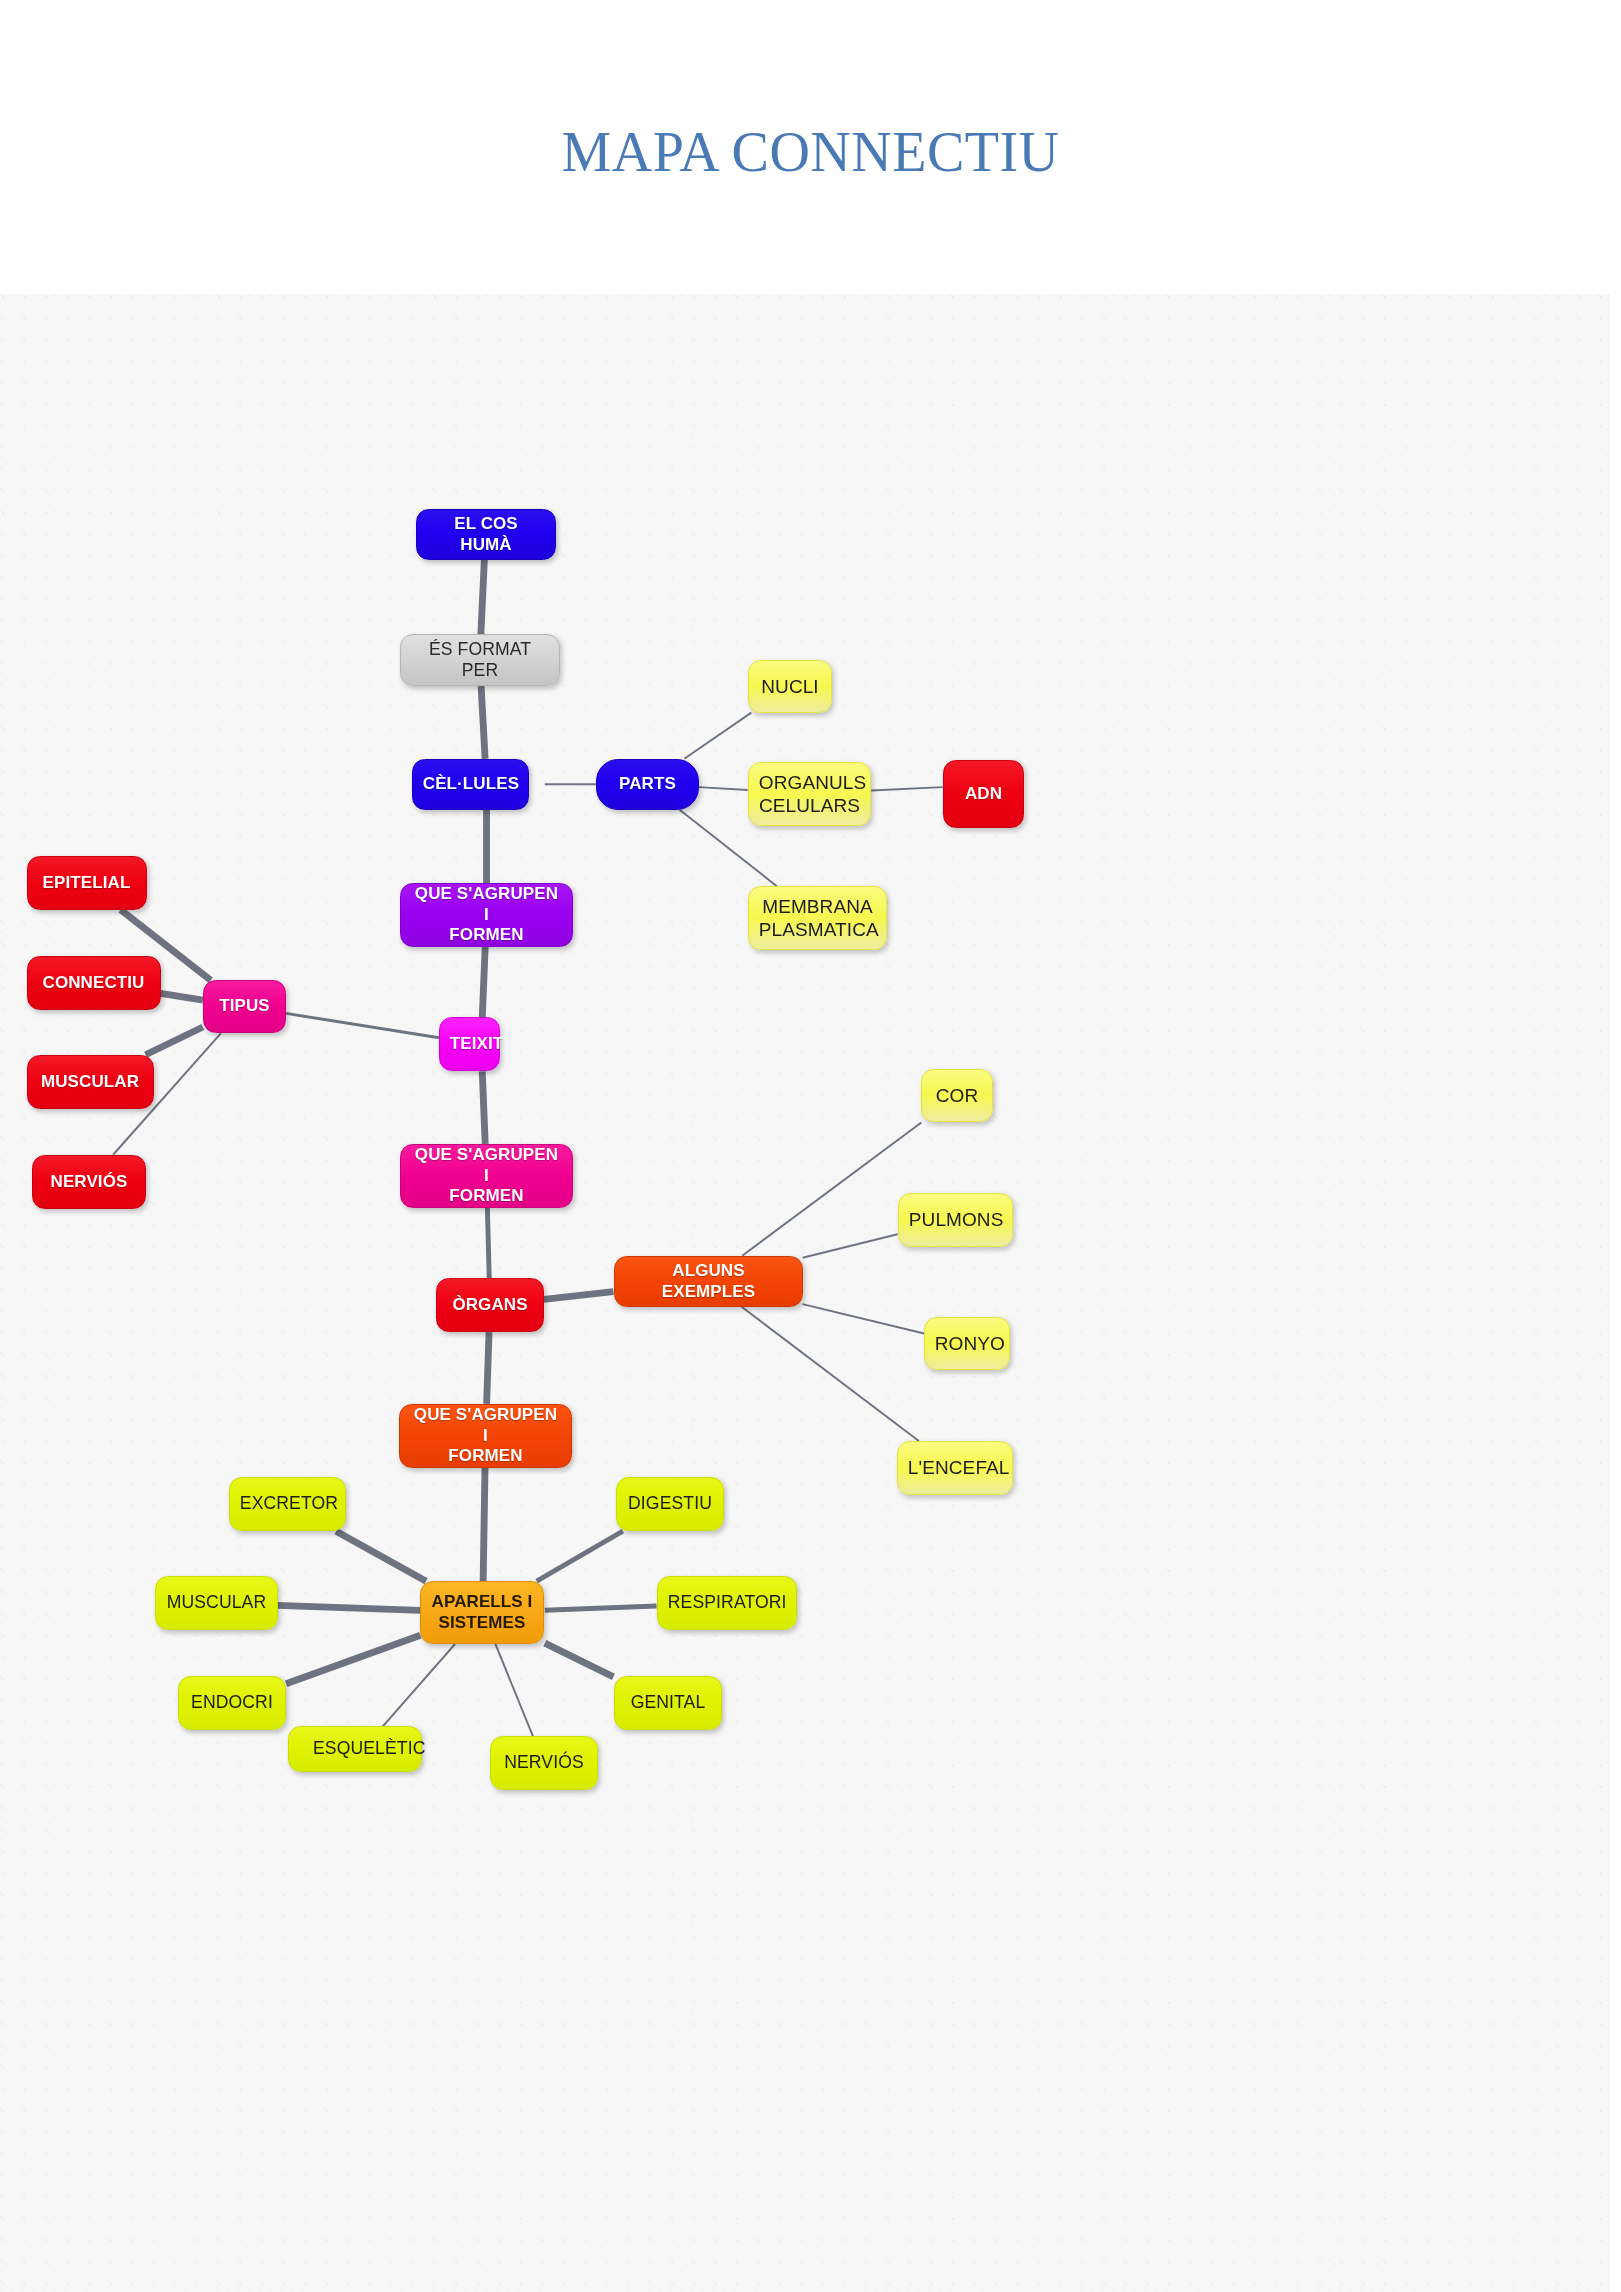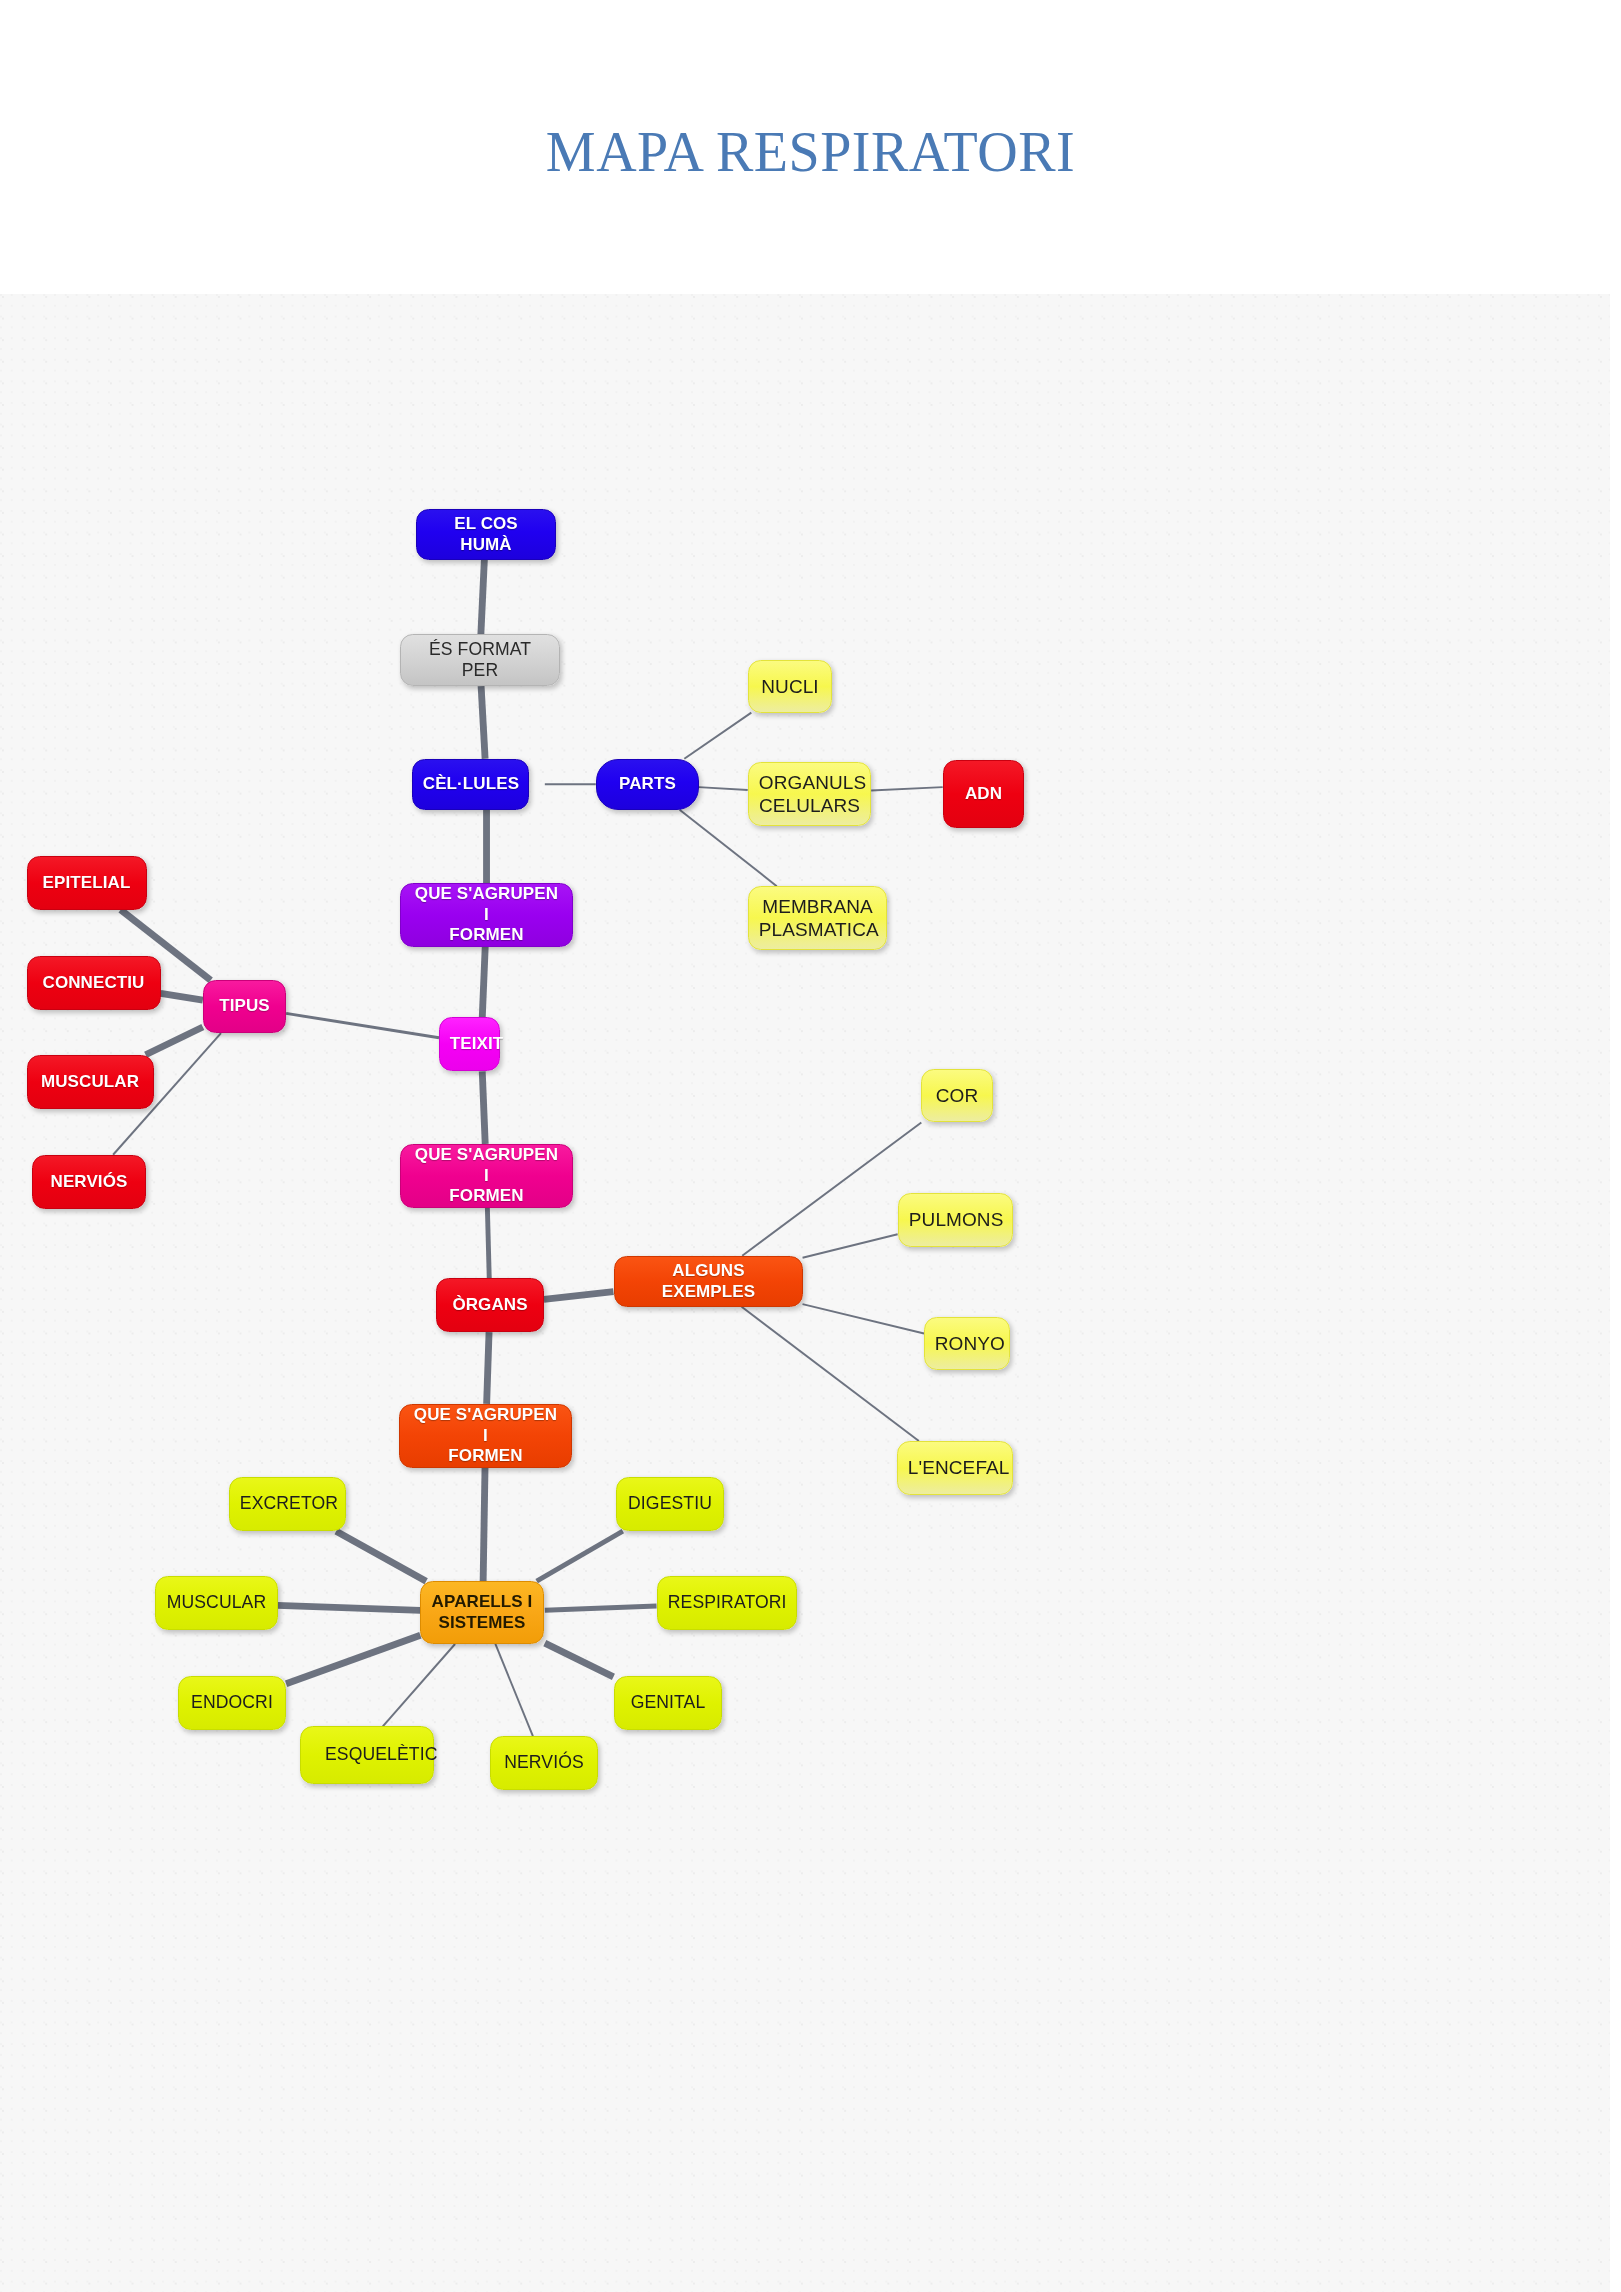--- a/index.html
+++ b/index.html
@@ -142,21 +142,21 @@
     color: #231a00;
     border: 1px solid #dd8c00;
   }
 </style>
 </head>
 <body>
 
 <div id="page">
 
   <div id="title-bar">
-    <div id="page-title">MAPA RESPIRATORI</div>
+    <div id="page-title">MAPA CONNECTIU</div>
   </div>
 
   <div id="canvas">
     <svg id="edges" viewBox="0 0 1643 2039" preserveAspectRatio="none">
         <line x1="494.2859922178988" y1="271" x2="490.7373540856031" y2="347" stroke="#6d7380" stroke-width="7" stroke-linecap="butt"></line>
         <line x1="490.9664031620553" y1="400" x2="495.0612648221344" y2="474" stroke="#6d7380" stroke-width="7" stroke-linecap="butt"></line>
         <line x1="556" y1="500" x2="608" y2="500" stroke="#6d7380" stroke-width="2" stroke-linecap="butt"></line>
         <line x1="698.33" y1="474" x2="766.715" y2="427" stroke="#6d7380" stroke-width="2" stroke-linecap="butt"></line>
         <line x1="713" y1="503.01359516616316" x2="763" y2="505.8836858006042" stroke="#6d7380" stroke-width="2" stroke-linecap="butt"></line>
         <line x1="889" y1="506.4830985915493" x2="962" y2="502.987323943662" stroke="#6d7380" stroke-width="2" stroke-linecap="butt"></line>
@@ -270,21 +270,21 @@
         </div>
         <div class="node n-lime" style="left: 657px; top: 1282px; width: 140px; height: 54px;">
           <span class="lbl">RESPIRATORI</span>
         </div>
         <div class="node n-lime" style="left: 178px; top: 1382px; width: 108px; height: 54px;">
           <span class="lbl">ENDOCRI</span>
         </div>
         <div class="node n-lime" style="left: 614px; top: 1382px; width: 108px; height: 54px;">
           <span class="lbl">GENITAL</span>
         </div>
-        <div class="node n-lime" style="left: 300px; top: 1432px; width: 134px; height: 58px; padding-left: 24px;">
+        <div class="node n-lime" style="left: 288px; top: 1432px; width: 134px; height: 46px; padding-left: 24px;">
           <span class="lbl">ESQUELÈTIC</span>
         </div>
         <div class="node n-lime" style="left: 490px; top: 1442px; width: 108px; height: 54px;">
           <span class="lbl">NERVIÓS</span>
         </div>
       </div>
   </div>
 
 </div>
 

